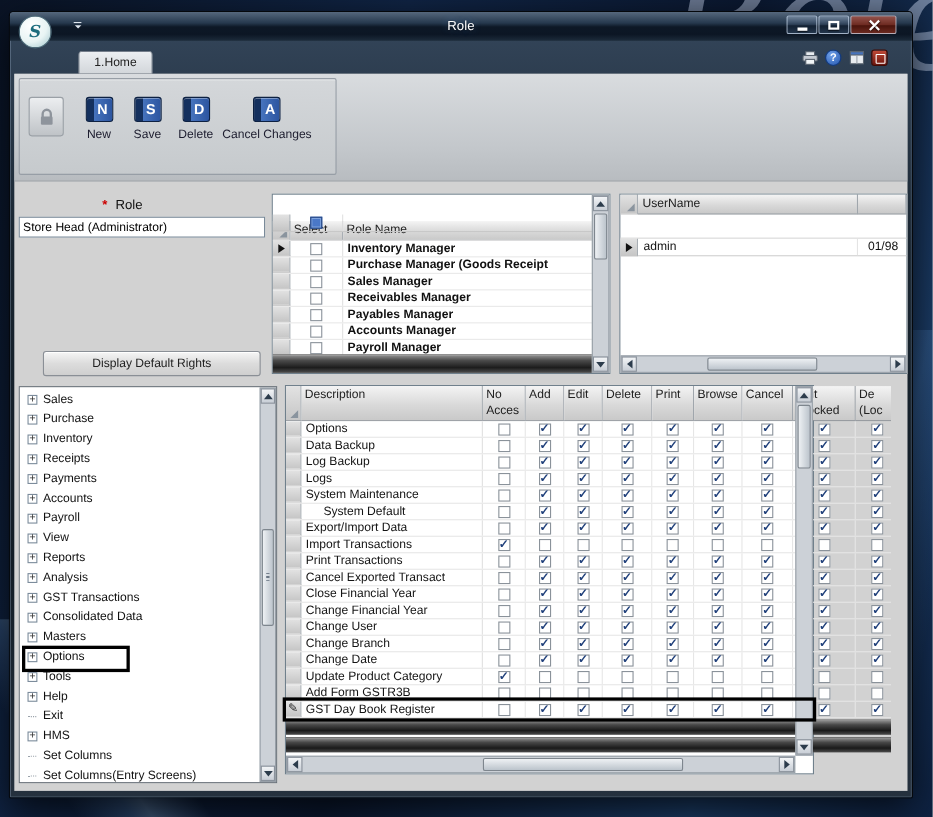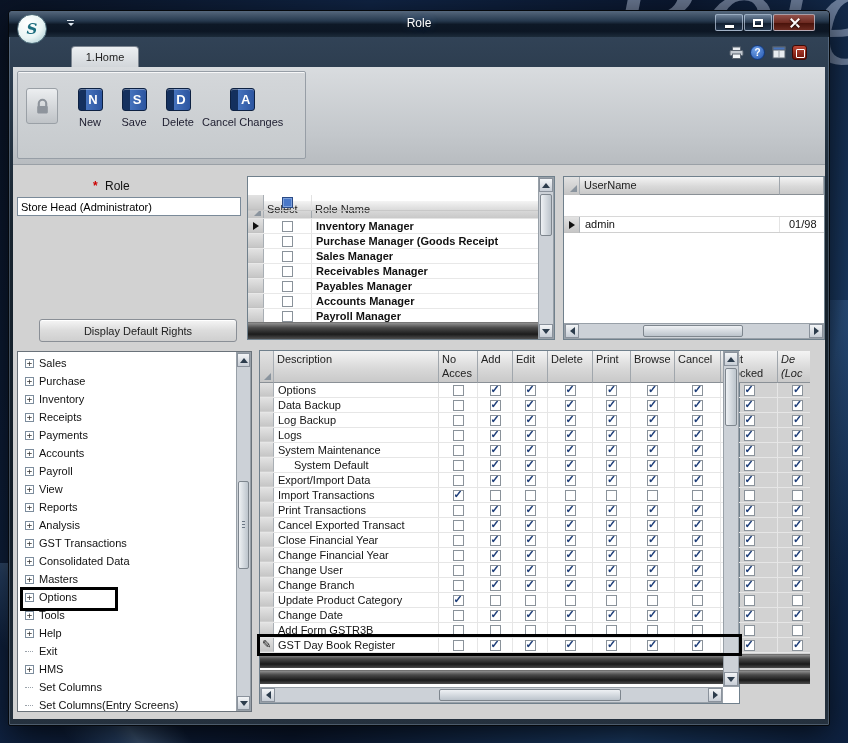--- a/index.html
+++ b/index.html
@@ -452,21 +452,21 @@
             <div class="pg-hcell" style="width: 39px; min-width: 39px;">No
 Acces</div>
             <div class="pg-hcell" style="width: 35px; min-width: 35px;">Add</div>
             <div class="pg-hcell" style="width: 35px; min-width: 35px;">Edit</div>
             <div class="pg-hcell" style="width: 45px; min-width: 45px;">Delete</div>
             <div class="pg-hcell" style="width: 38px; min-width: 38px;">Print</div>
             <div class="pg-hcell" style="width: 44px; min-width: 44px;">Browse</div>
             <div class="pg-hcell" style="width: 46px; min-width: 46px;">Cancel</div>
             <div class="pg-hcell" style="width: 57px; min-width: 57px;">Edit
 (Locked</div>
-            <div class="pg-hcell" style="width: 40px; min-width: 40px; font-style: italic;">De
+            <div class="pg-hcell" style="width: 40px; min-width: 40px;">De
 (Loc</div>
           </div>
         <div class="pg-body">
             <div class="pg-row">
               <div class="pg-ind"></div>
               <div class="pg-desc" style="width: 165px; min-width: 165px;">Options</div>
               <div class="pg-cell" style="width: 39px; min-width: 39px;">
                 <span class="cb"></span>
               </div>
               <div class="pg-cell" style="width: 35px; min-width: 35px;">
@@ -892,20 +892,51 @@
               </div>
               <div class="pg-cell" style="width: 57px; min-width: 57px;">
                 <span class="cb checked"></span>
               </div>
               <div class="pg-cell" style="width: 40px; min-width: 40px;">
                 <span class="cb checked"></span>
               </div>
             </div>
             <div class="pg-row">
               <div class="pg-ind"></div>
+              <div class="pg-desc" style="width: 165px; min-width: 165px;">Change Date</div>
+              <div class="pg-cell" style="width: 39px; min-width: 39px;">
+                <span class="cb"></span>
+              </div>
+              <div class="pg-cell" style="width: 35px; min-width: 35px;">
+                <span class="cb checked"></span>
+              </div>
+              <div class="pg-cell" style="width: 35px; min-width: 35px;">
+                <span class="cb checked"></span>
+              </div>
+              <div class="pg-cell" style="width: 45px; min-width: 45px;">
+                <span class="cb checked"></span>
+              </div>
+              <div class="pg-cell" style="width: 38px; min-width: 38px;">
+                <span class="cb checked"></span>
+              </div>
+              <div class="pg-cell" style="width: 44px; min-width: 44px;">
+                <span class="cb checked"></span>
+              </div>
+              <div class="pg-cell" style="width: 46px; min-width: 46px;">
+                <span class="cb checked"></span>
+              </div>
+              <div class="pg-cell" style="width: 57px; min-width: 57px;">
+                <span class="cb checked"></span>
+              </div>
+              <div class="pg-cell" style="width: 40px; min-width: 40px;">
+                <span class="cb checked"></span>
+              </div>
+            </div>
+            <div class="pg-row">
+              <div class="pg-ind"></div>
               <div class="pg-desc" style="width: 165px; min-width: 165px;">Update Product Category</div>
               <div class="pg-cell" style="width: 39px; min-width: 39px;">
                 <span class="cb checked"></span>
               </div>
               <div class="pg-cell" style="width: 35px; min-width: 35px;">
                 <span class="cb"></span>
               </div>
               <div class="pg-cell" style="width: 35px; min-width: 35px;">
                 <span class="cb"></span>
               </div>
@@ -919,51 +950,20 @@
                 <span class="cb"></span>
               </div>
               <div class="pg-cell" style="width: 46px; min-width: 46px;">
                 <span class="cb"></span>
               </div>
               <div class="pg-cell" style="width: 57px; min-width: 57px;">
                 <span class="cb"></span>
               </div>
               <div class="pg-cell" style="width: 40px; min-width: 40px;">
                 <span class="cb"></span>
-              </div>
-            </div>
-            <div class="pg-row">
-              <div class="pg-ind"></div>
-              <div class="pg-desc" style="width: 165px; min-width: 165px;">Change Date</div>
-              <div class="pg-cell" style="width: 39px; min-width: 39px;">
-                <span class="cb"></span>
-              </div>
-              <div class="pg-cell" style="width: 35px; min-width: 35px;">
-                <span class="cb checked"></span>
-              </div>
-              <div class="pg-cell" style="width: 35px; min-width: 35px;">
-                <span class="cb checked"></span>
-              </div>
-              <div class="pg-cell" style="width: 45px; min-width: 45px;">
-                <span class="cb checked"></span>
-              </div>
-              <div class="pg-cell" style="width: 38px; min-width: 38px;">
-                <span class="cb checked"></span>
-              </div>
-              <div class="pg-cell" style="width: 44px; min-width: 44px;">
-                <span class="cb checked"></span>
-              </div>
-              <div class="pg-cell" style="width: 46px; min-width: 46px;">
-                <span class="cb checked"></span>
-              </div>
-              <div class="pg-cell" style="width: 57px; min-width: 57px;">
-                <span class="cb checked"></span>
-              </div>
-              <div class="pg-cell" style="width: 40px; min-width: 40px;">
-                <span class="cb checked"></span>
               </div>
             </div>
             <div class="pg-row">
               <div class="pg-ind"></div>
               <div class="pg-desc" style="width: 165px; min-width: 165px;">Add Form GSTR3B</div>
               <div class="pg-cell" style="width: 39px; min-width: 39px;">
                 <span class="cb"></span>
               </div>
               <div class="pg-cell" style="width: 35px; min-width: 35px;">
                 <span class="cb"></span>

